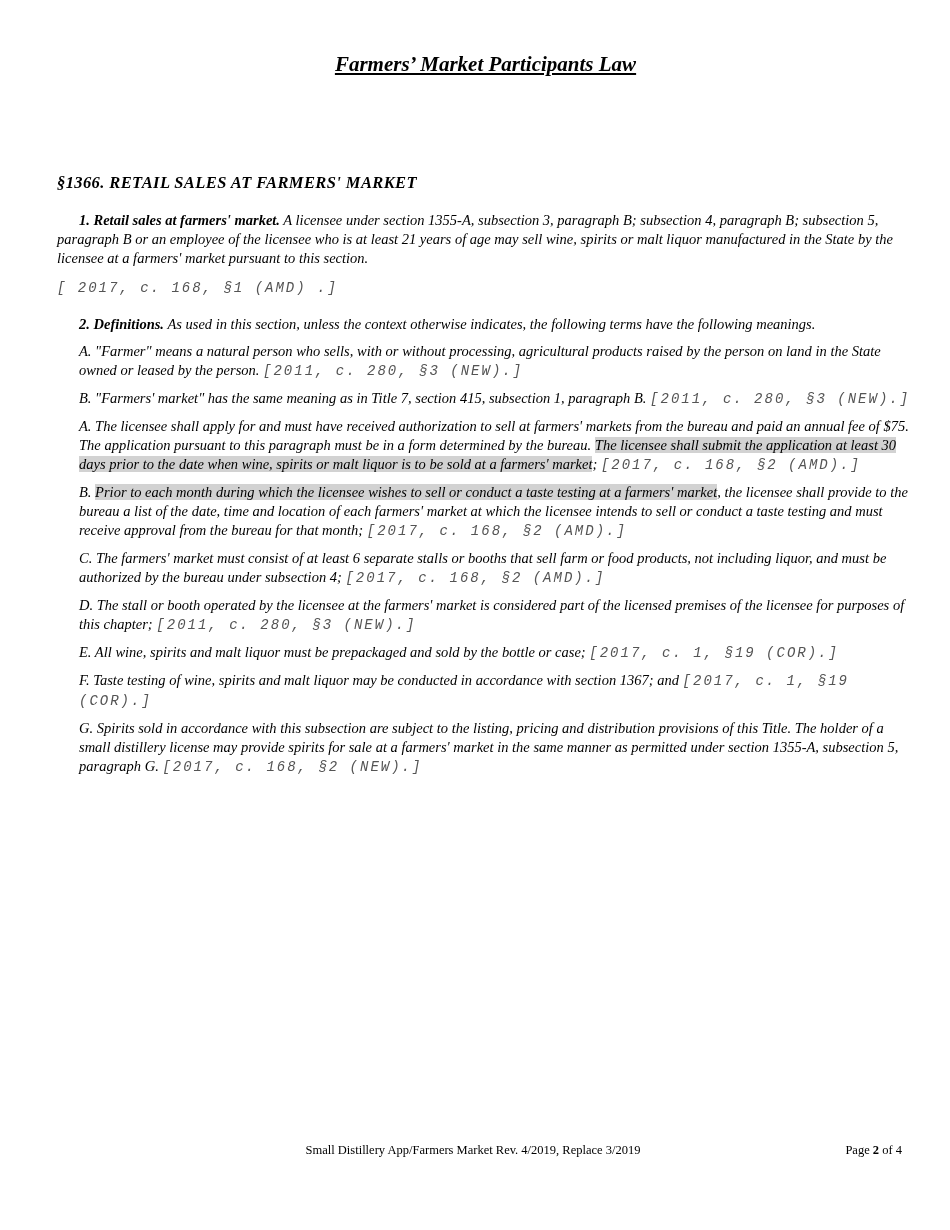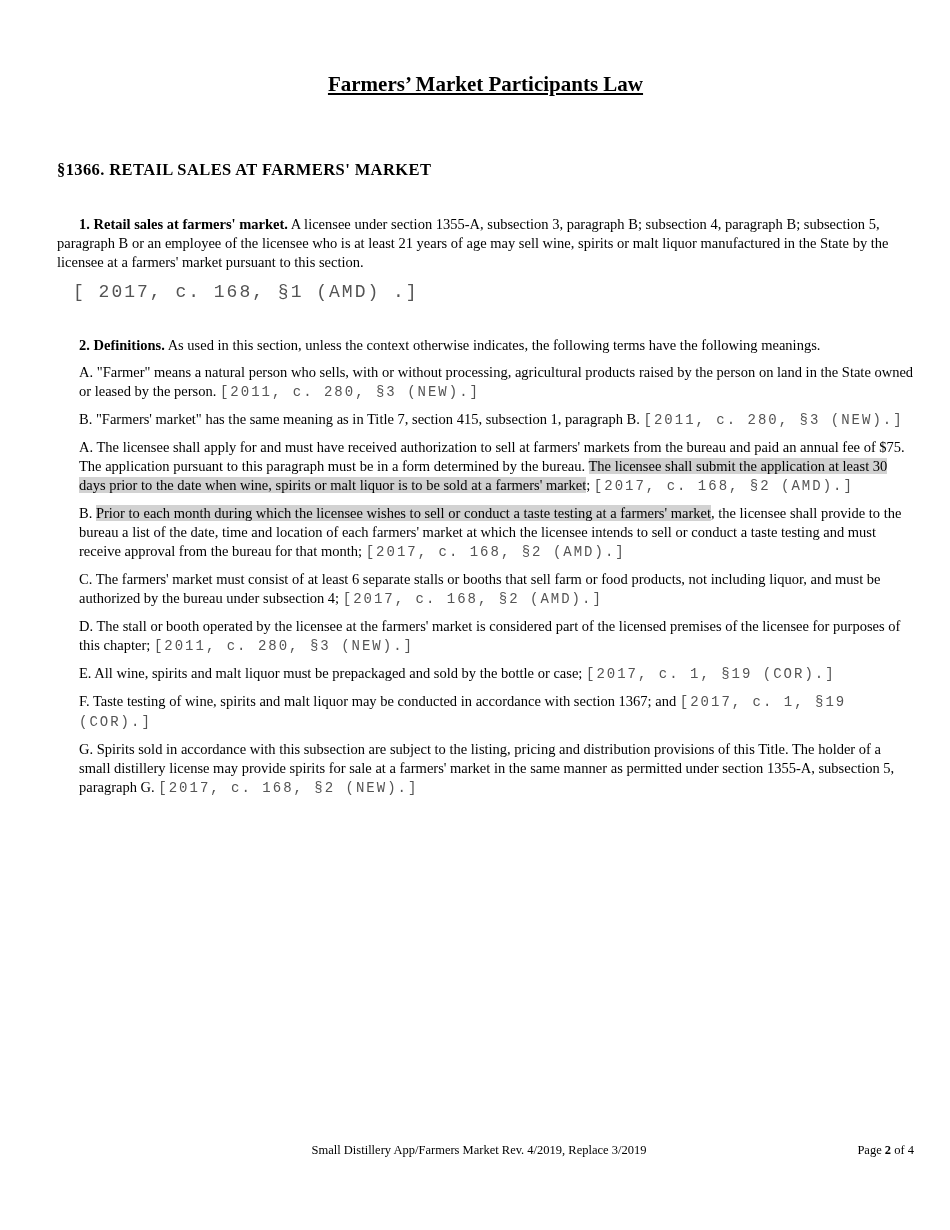--- a/index.html
+++ b/index.html
@@ -8,71 +8,72 @@
     width: 950px;
     height: 1230px;
     position: relative;
     overflow: hidden;
     font-family: "Liberation Serif", serif;
     color: #000000;
     font-size: 14.5px;
     line-height: 19px;
   }
   .doc {
-    padding: 72px 36px 0 57px;
+    padding: 52px 36px 0 57px;
+    font-style: italic;
   }
   .title {
     font-size: 21px;
     line-height: 25px;
     font-weight: bold;
     text-decoration: underline;
     text-align: center;
     font-family: "Liberation Serif", serif;
   }
   .section-heading {
     font-size: 16.5px;
     line-height: 21px;
     font-weight: bold;
     letter-spacing: 0.4px;
-    margin-top: 62px;
+    margin-top: 95px;
     font-family: "Liberation Serif", serif;
   }
   .lead {
-    margin-top: 35px;
+    margin-top: 18px;
     text-indent: 22px;
   }
   .lead .ph { font-weight: bold; }
   .lead .num { font-weight: bold; }
   .letter {
     margin: 8px 0 0 22px;
   }
   .history {
-    margin: 12px 0 10px 16px;
+    margin: 12px 0 10px 0;
     font-family: "Liberation Mono", monospace;
-    font-size: 18px;
+    font-size: 14px;
     letter-spacing: 2px;
     color: var(--citation-gray, #545454);
     line-height: 17px;
   }
   .cite {
     font-family: "Liberation Mono", monospace;
     font-size: 14px;
     letter-spacing: 2px;
     color: var(--citation-gray, #545454);
     margin-top: 36px;
   }
   .hl {
     background-color: var(--highlight-gray, #d2d2d2);
   }
   .hl:empty { background: transparent; }
   .footer {
     position: absolute;
     top: 1142px;
     left: 0;
-    right: 0;
+    right: 12px;
     font-size: 12.5px;
     line-height: 16px;
     text-align: center;
     margin-left: 8px;
   }
   .footer-right {
     position: absolute;
     right: 36px;
     top: 0;
     text-align: left;

